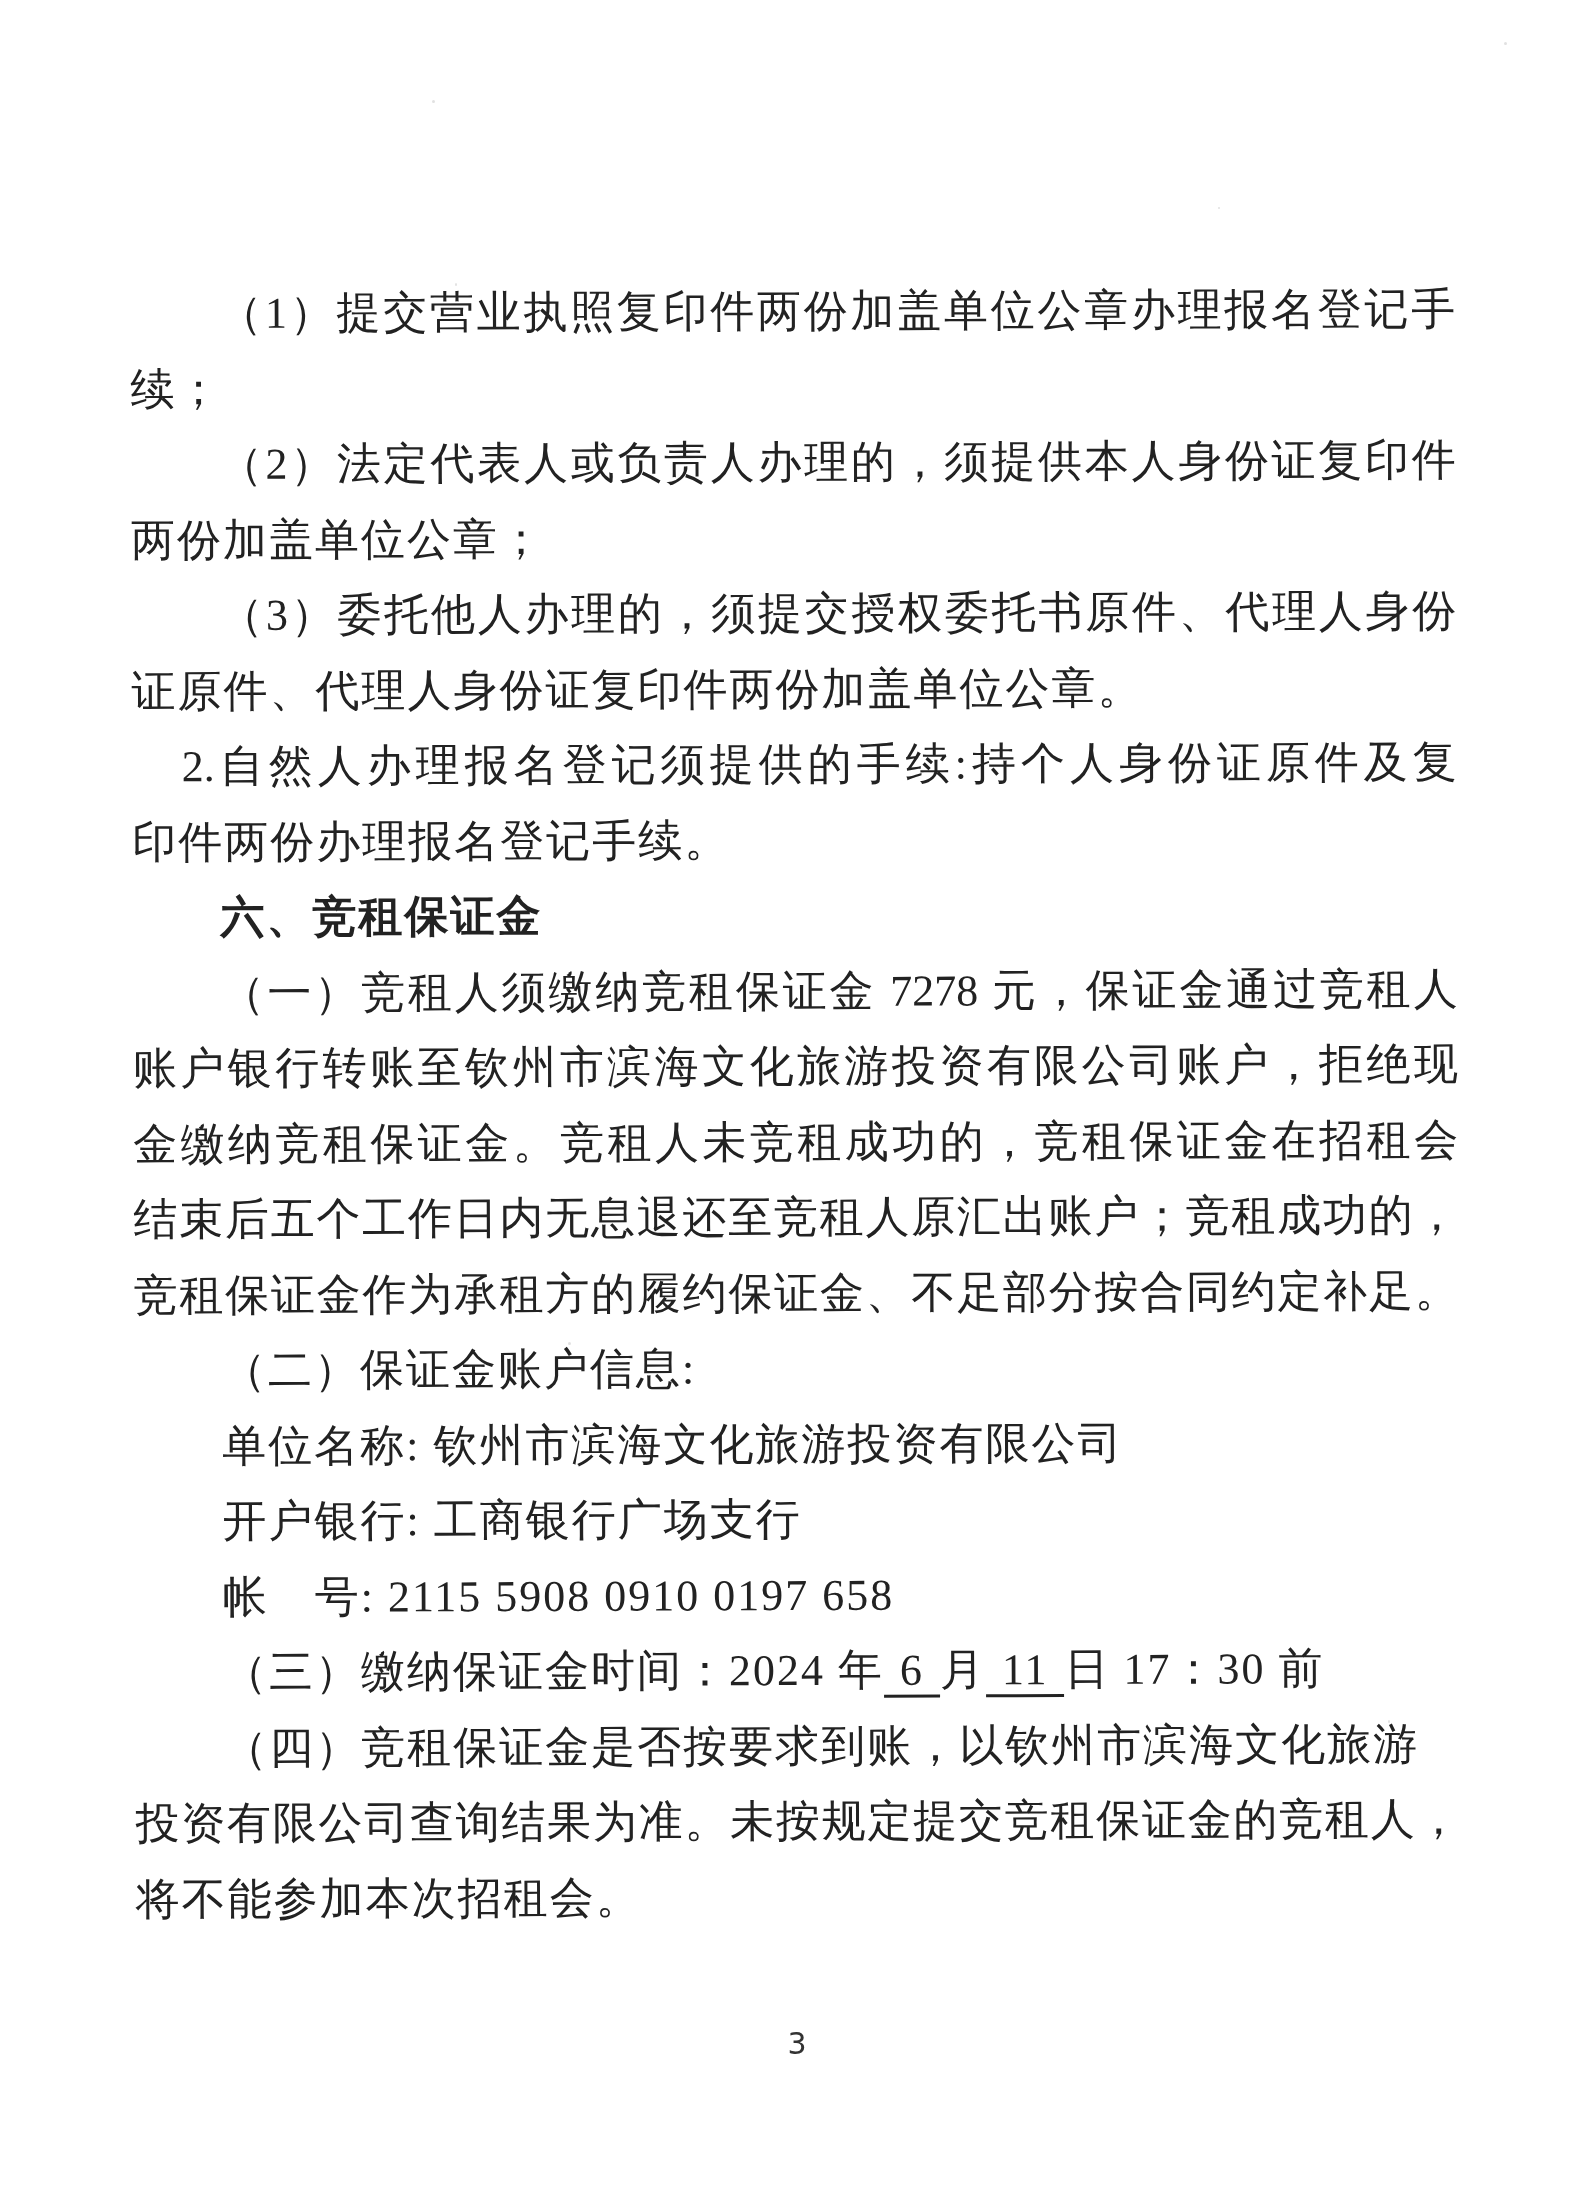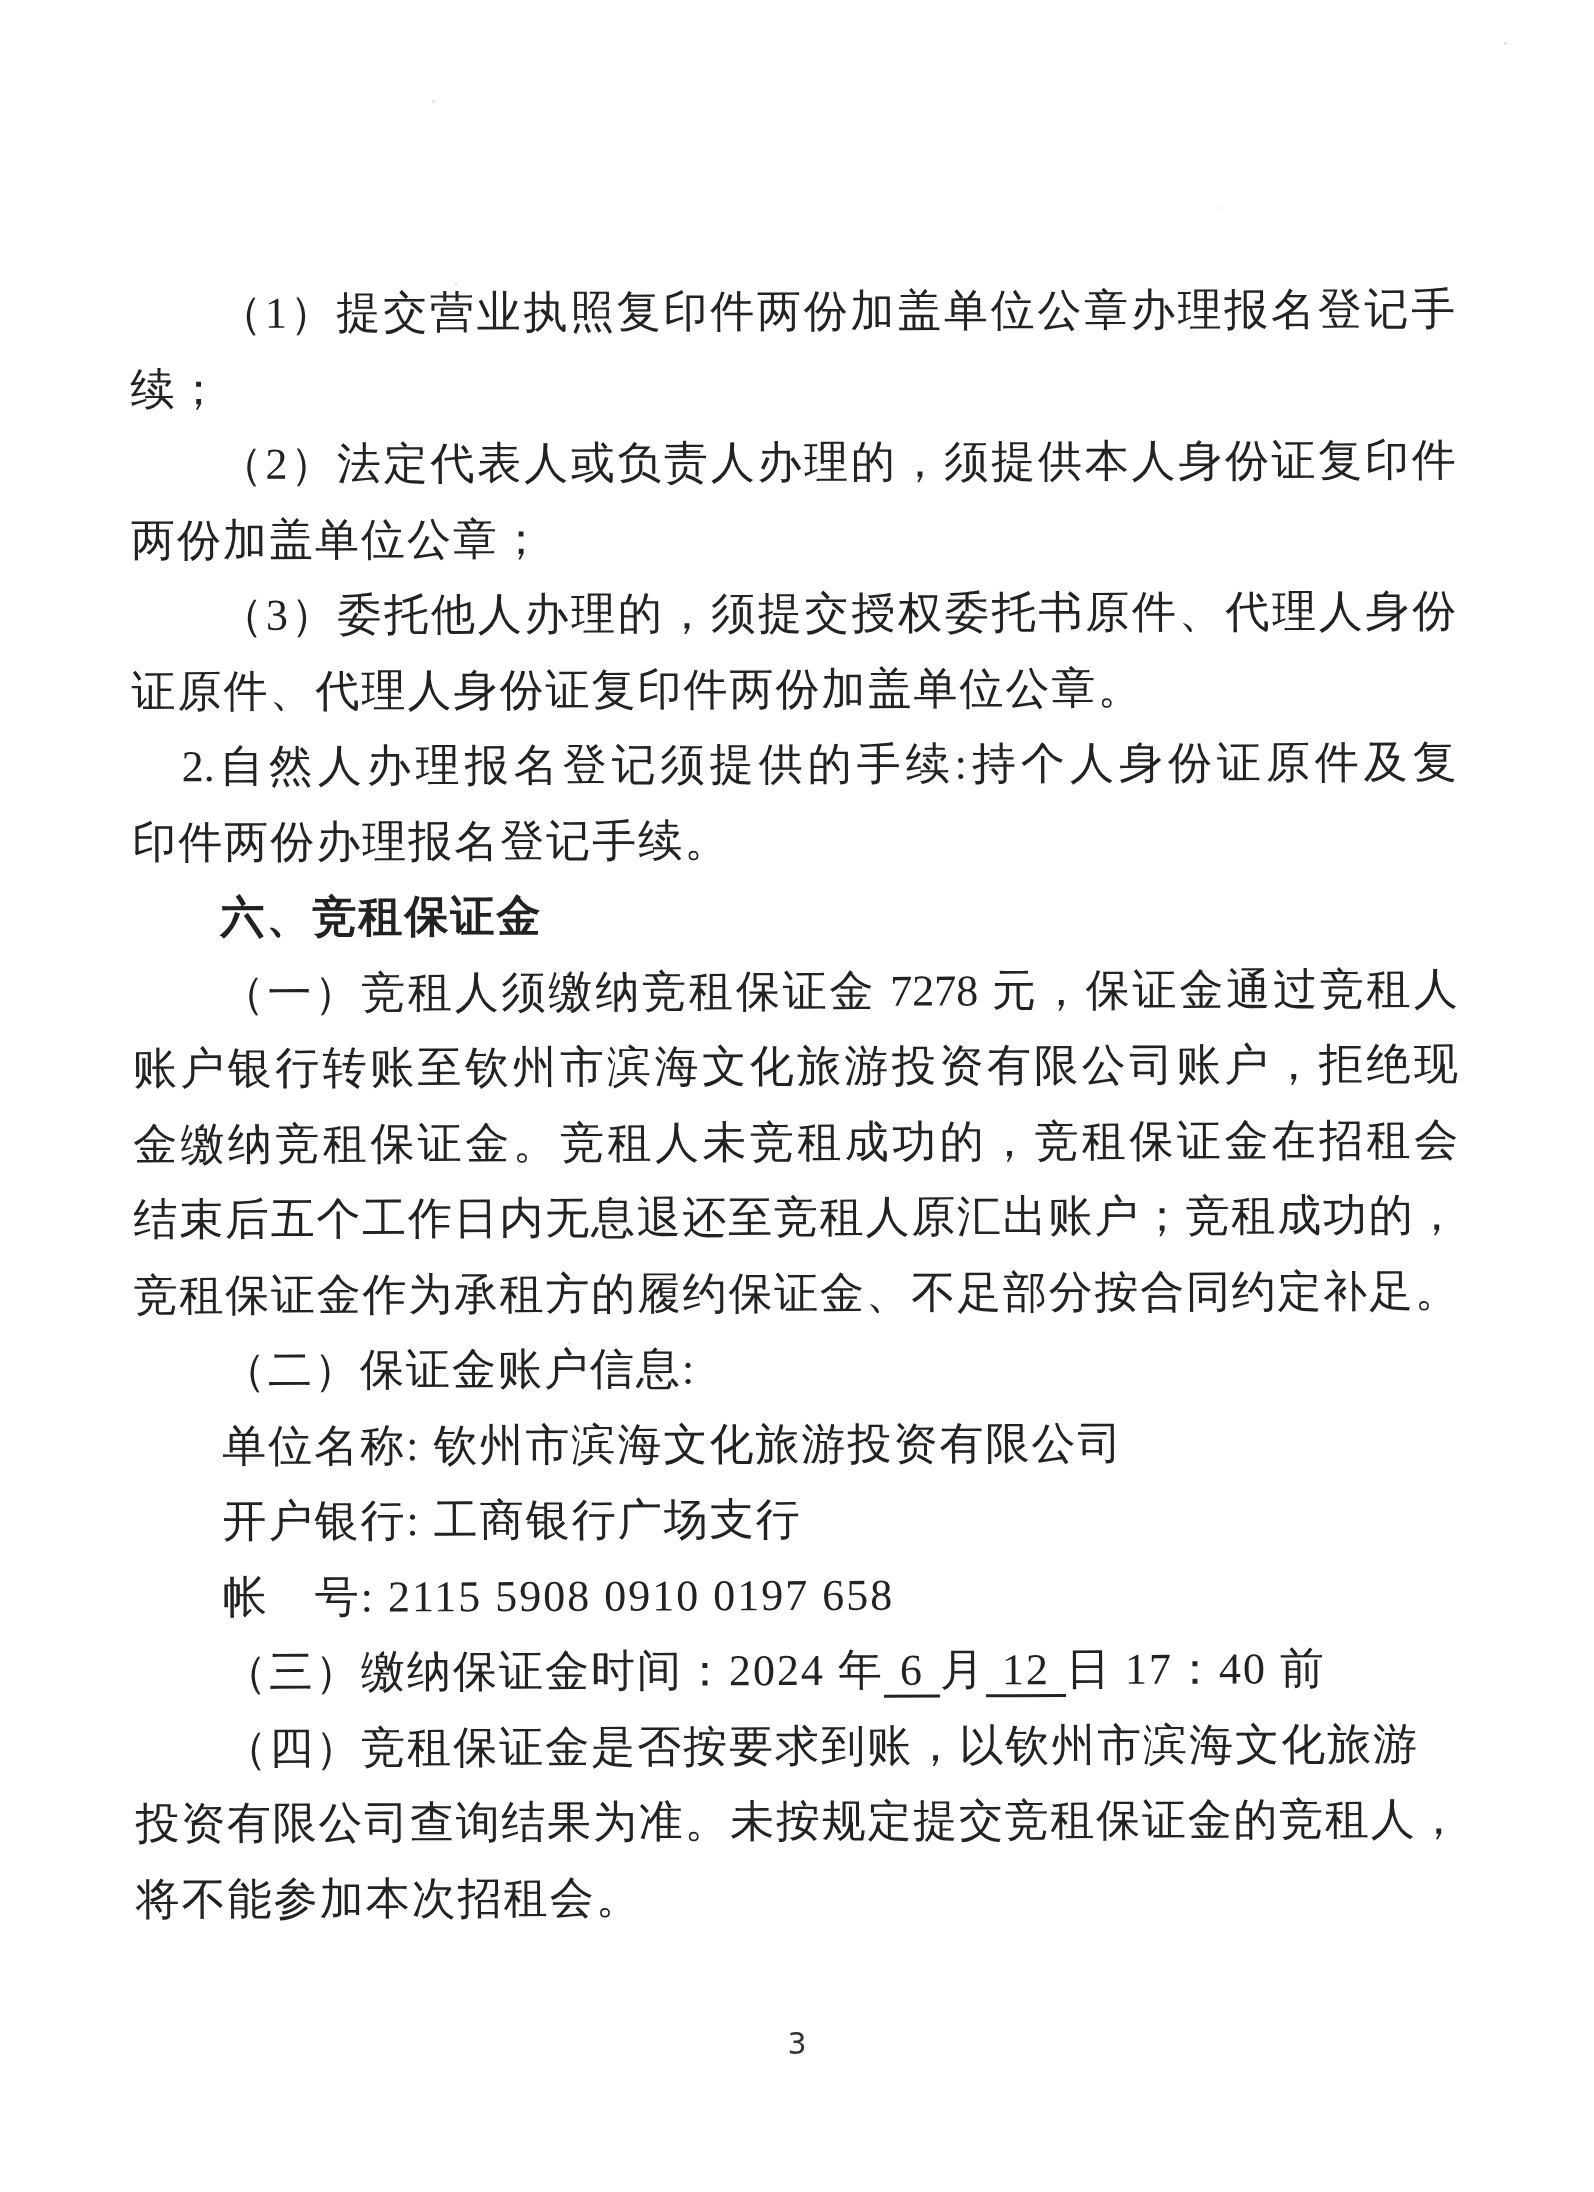--- a/index.html
+++ b/index.html
@@ -77,21 +77,21 @@
   <div class="line indent bold">六、竞租保证金</div>
   <div class="line indent fill">（一）竞租人须缴纳竞租保证金 7278 元，保证金通过竞租人</div>
   <div class="line fill">账户银行转账至钦州市滨海文化旅游投资有限公司账户，拒绝现</div>
   <div class="line fill">金缴纳竞租保证金。竞租人未竞租成功的，竞租保证金在招租会</div>
   <div class="line fill">结束后五个工作日内无息退还至竞租人原汇出账户；竞租成功的，</div>
   <div class="line fill">竞租保证金作为承租方的履约保证金、不足部分按合同约定补足。</div>
   <div class="line indent">（二）保证金账户信息:</div>
   <div class="line indent">单位名称: 钦州市滨海文化旅游投资有限公司</div>
   <div class="line indent">开户银行: 工商银行广场支行</div>
   <div class="line indent">帐　号: 2115 5908 0910 0197 658</div>
-  <div class="line indent"><span>（三）缴纳保证金时间：2024 年</span><span class="u">6</span><span>月</span><span class="u">12</span><span>日 17：40 前</span></div>
+  <div class="line indent"><span>（三）缴纳保证金时间：2024 年</span><span class="u">6</span><span>月</span><span class="u">11</span><span>日 17：30 前</span></div>
   <div class="line indent">（四）竞租保证金是否按要求到账，以钦州市滨海文化旅游</div>
   <div class="line fill">投资有限公司查询结果为准。未按规定提交竞租保证金的竞租人，</div>
   <div class="line">将不能参加本次招租会。</div>
 </div>
 
 <div class="page-number">3</div>
 
 <div class="speck" style="left:432px; top:100px; width:3px; height:3px;"></div>
 <div class="speck" style="left:1504px; top:42px; width:3px; height:3px;"></div>
 <div class="speck" style="left:455px; top:283px; width:2px; height:3px;"></div>

